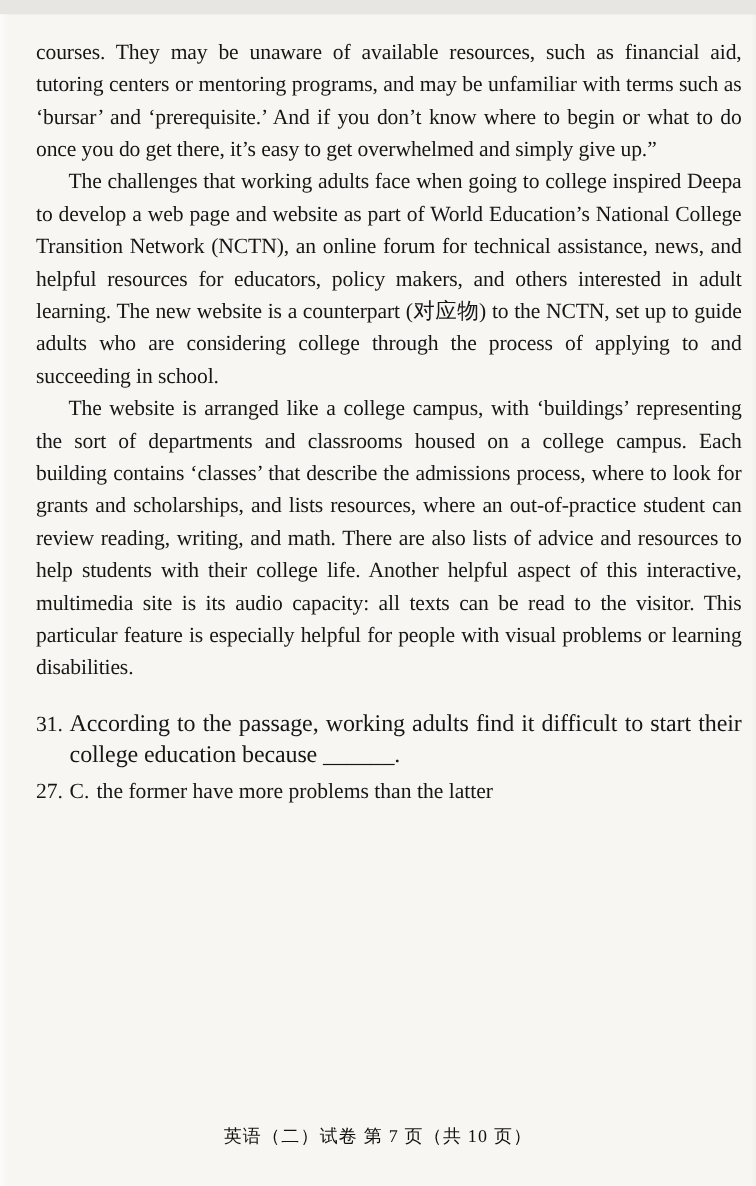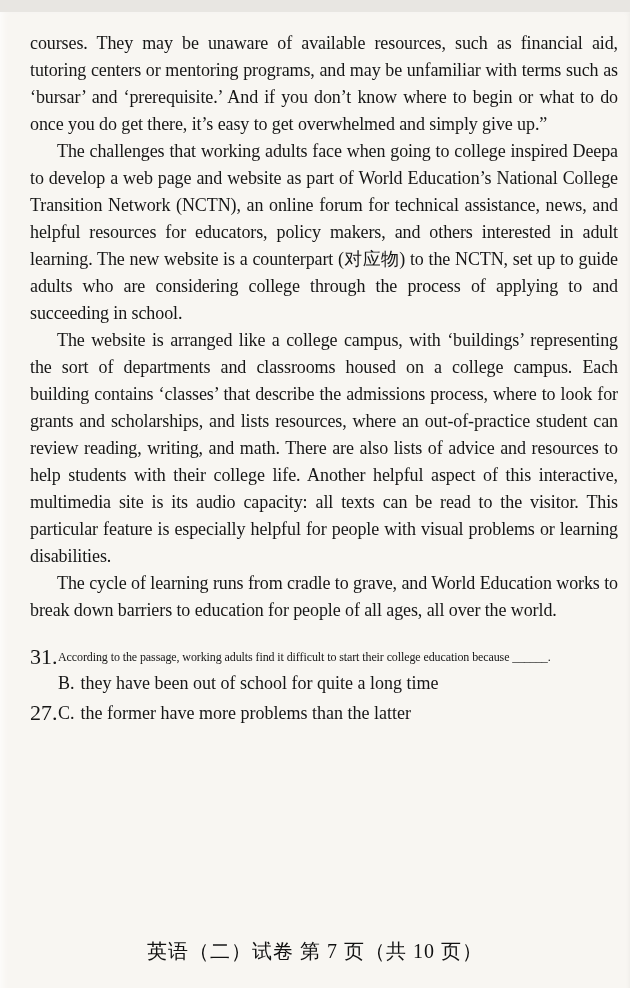--- a/index.html
+++ b/index.html
@@ -38,77 +38,73 @@
   .questions {
     margin-top: 20px;
   }
   .question {
     display: flex;
     align-items: flex-start;
     margin-top: 4px;
   }
   .qnum {
     flex: 0 0 28px;
-    font-size: 22px;
+    font-size: 18px;
     line-height: 26px;
     white-space: nowrap;
   }
   .qbody {
     flex: 1 1 auto;
     min-width: 0;
   }
   .qtext {
     margin: 0;
-    font-size: 12px;
+    font-size: 20px;
     line-height: 26px;
     text-align: justify;
     letter-spacing: -0.1px;
   }
   .option {
     font-size: 18px;
     line-height: 26px;
     white-space: nowrap;
     overflow: hidden;
   }
   .option .opt-label {
     margin-right: 6px;
   }
   .footer {
     position: absolute;
     top: 926px;
     left: 0;
     width: 100%;
     text-align: center;
-    font-size: 20px;
+    font-size: 15px;
     letter-spacing: 1px;
     color: #111;
   }
 </style>
 </head>
 <body>
 
 <div class="page">
   <div class="content">
 
     <div class="passage">
       <p class="para">courses. They may be unaware of available resources, such as financial aid, tutoring centers or mentoring programs, and may be unfamiliar with terms such as ‘bursar’ and ‘prerequisite.’ And if you don’t know where to begin or what to do once you do get there, it’s easy to get overwhelmed and simply give up.”</p>
       <p class="para indented">The challenges that working adults face when going to college inspired Deepa to develop a web page and website as part of World Education’s National College Transition Network (NCTN), an online forum for technical assistance, news, and helpful resources for educators, policy makers, and others interested in adult learning. The new website is a counterpart (对应物) to the NCTN, set up to guide adults who are considering college through the process of applying to and succeeding in school.</p>
       <p class="para indented">The website is arranged like a college campus, with ‘buildings’ representing the sort of departments and classrooms housed on a college campus. Each building contains ‘classes’ that describe the admissions process, where to look for grants and scholarships, and lists resources, where an out-of-practice student can review reading, writing, and math. There are also lists of advice and resources to help students with their college life. Another helpful aspect of this interactive, multimedia site is its audio capacity: all texts can be read to the visitor. This particular feature is especially helpful for people with visual problems or learning disabilities.</p>
-      <p class="para indented">The cycle of learning runs from cradle to grave, and World Education works to break down barriers to education for people of all ages, all over the world.</p>
     </div>
 
     <div class="questions">
 
       <div class="question">
         <div class="qnum">31.</div>
         <div class="qbody">
           <p class="qtext">According to the passage, working adults find it difficult to start their college education because ______.</p>
-          <div class="option">
-            <span class="opt-label">B.</span><span class="opt-text">they have been out of school for quite a long time</span>
-          </div>
         </div>
       </div>
 
       <div class="question">
         <div class="qnum">27.</div>
         <div class="qbody">
           <div class="option">
             <span class="opt-label">C.</span><span class="opt-text">the former have more problems than the latter</span>
           </div>
         </div>

